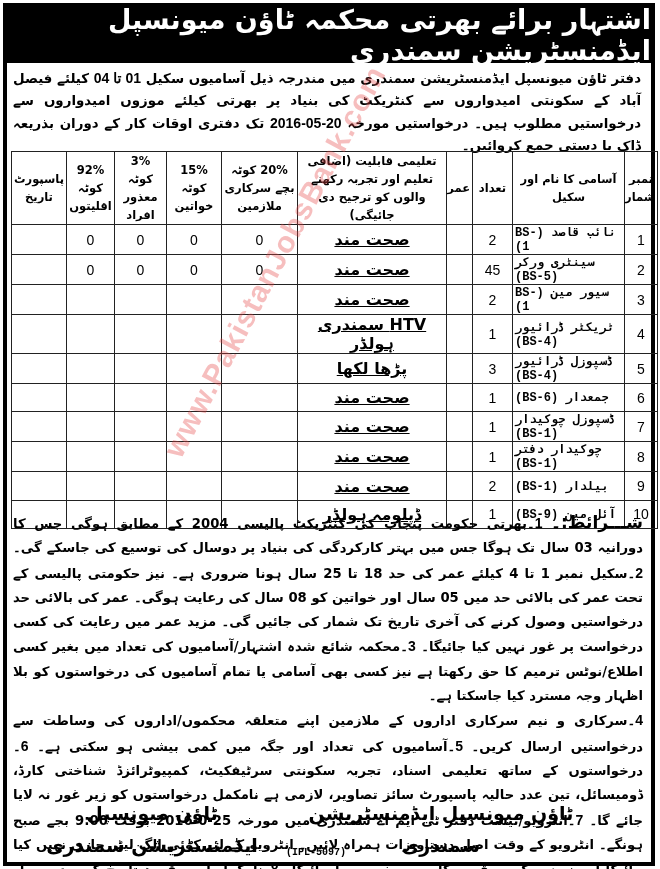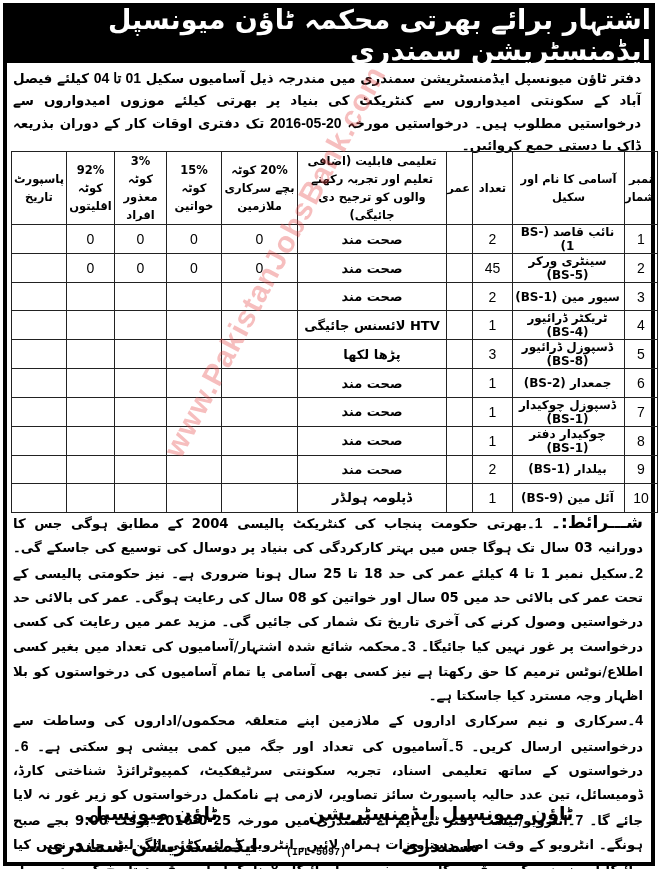--- a/index.html
+++ b/index.html
@@ -13,22 +13,22 @@
   .intro { position: absolute; left: 6px; right: 10px; top: 60px; direction: rtl;
            font-size: 13.4px; font-weight: bold; line-height: 22px; text-align: justify; }
   .intro span.num { font-family: "Liberation Sans", sans-serif; font-weight: bold; font-size: 14px; }
 
   table.posts { position: absolute; left: 4px; top: 144px; width: 646px; border-collapse: collapse;
                 direction: rtl; table-layout: fixed; }
   table.posts th, table.posts td { border: 1.3px solid #222; text-align: center; vertical-align: middle; padding: 0 2px; }
   table.posts th { height: 62px; font-size: 11.5px; font-weight: bold; line-height: 18px; }
   table.posts td { height: 27.4px; font-size: 12.5px; font-weight: bold; }
   table.posts td.n { font-family: "Liberation Sans", sans-serif; font-size: 14px; font-weight: normal; }
-  table.posts td.name { text-align: center; padding-right: 4px; font-size: 12px; }
-  table.posts td.qual { font-size: 13px; }
+  table.posts td.name { text-align: left; padding-right: 4px; font-size: 12px; font-family: Liberation Mono, monospace; }
+  table.posts td.qual { font-size: 16px; text-decoration: underline; }
 
   .watermark { position: absolute; left: 150px; top: 440px; transform: rotate(-62deg); transform-origin: left top;
                color: rgba(230,70,70,0.35); font-family: "Liberation Sans", sans-serif; font-size: 30px;
                font-weight: bold; white-space: nowrap; pointer-events: none; letter-spacing: 1px; }
 
   .conditions { position: absolute; left: 6px; right: 8px; top: 503px; direction: rtl; font-size: 13.2px;
                 font-weight: bold; line-height: 24.3px; text-align: justify; }
   .conditions .label { font-size: 17px; font-weight: 900; }
   .conditions .num { font-family: "Liberation Sans", sans-serif; font-weight: bold; font-size: 14px; }
 
@@ -119,42 +119,42 @@
         <td class="n"></td>
         <td class="n"></td>
         <td class="n"></td>
         <td></td>
       </tr>
       <tr>
         <td class="n">4</td>
         <td class="name">ٹریکٹر ڈرائیور (BS-4)</td>
         <td class="n">1</td>
         <td></td>
-        <td class="qual">HTV لائسنس جائیگی</td>
+        <td class="qual">HTV سمندری ہولڈر</td>
         <td class="n"></td>
         <td class="n"></td>
         <td class="n"></td>
         <td class="n"></td>
         <td></td>
       </tr>
       <tr>
         <td class="n">5</td>
-        <td class="name">ڈسپوزل ڈرائیور (BS-8)</td>
+        <td class="name">ڈسپوزل ڈرائیور (BS-4)</td>
         <td class="n">3</td>
         <td></td>
         <td class="qual">پڑھا لکھا</td>
         <td class="n"></td>
         <td class="n"></td>
         <td class="n"></td>
         <td class="n"></td>
         <td></td>
       </tr>
       <tr>
         <td class="n">6</td>
-        <td class="name">جمعدار (BS-2)</td>
+        <td class="name">جمعدار (BS-6)</td>
         <td class="n">1</td>
         <td></td>
         <td class="qual">صحت مند</td>
         <td class="n"></td>
         <td class="n"></td>
         <td class="n"></td>
         <td class="n"></td>
         <td></td>
       </tr>
       <tr>

